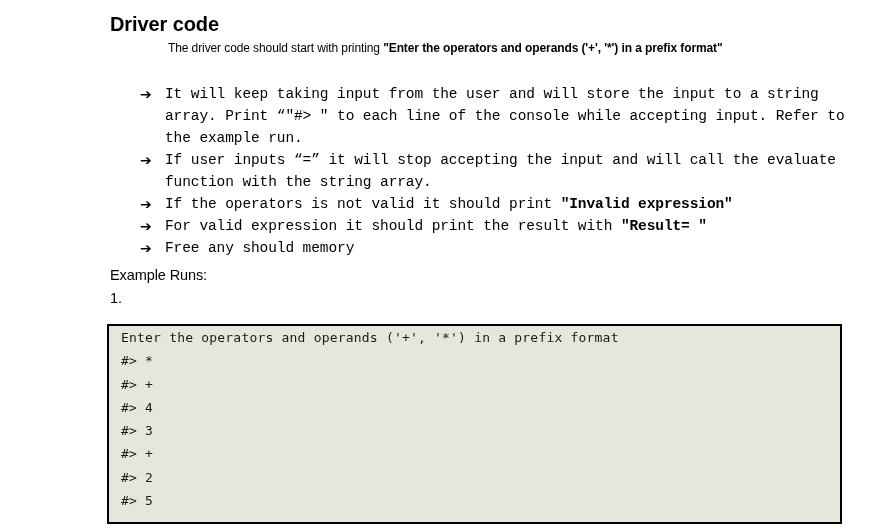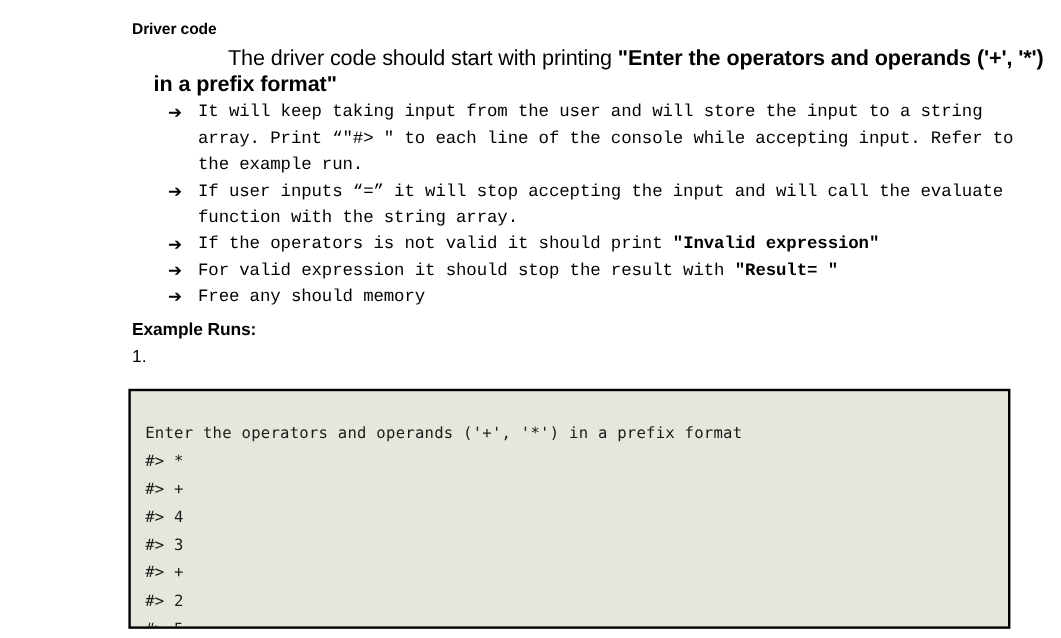--- a/index.html
+++ b/index.html
@@ -20,32 +20,32 @@
     width: 884px;
     height: 532px;
     box-sizing: border-box;
   }
 
   
   .section-heading {
     position: absolute;
     left: 110px;
     top: 15px;
-    font-size: 13px;
+    font-size: 20px;
     font-weight: bold;
     line-height: 18px;
     letter-spacing: -0.1px;
   }
 
   .intro-para {
     position: absolute;
-    left: 128px;
+    left: 106px;
     top: 37px;
     width: 752px;
-    font-size: 18px;
+    font-size: 12px;
     line-height: 22px;
     text-indent: 62px;
     letter-spacing: -0.1px;
   }
   .intro-para b { font-weight: bold; }
 
   
   .bullet-list {
     position: absolute;
     left: 110px;
@@ -75,21 +75,21 @@
     font-family: Liberation Mono, monospace;
   }
   .bullet-text b { font-weight: bold; }
 
   
   .examples-heading {
     position: absolute;
     left: 110px;
     top: 265px;
     font-size: 14.5px;
-    font-weight: bold;
+    font-weight: normal;
     line-height: 20px;
     letter-spacing: -0.1px;
   }
   .example-number {
     position: absolute;
     left: 110px;
     top: 288px;
     font-size: 14.5px;
     line-height: 20px;
   }
@@ -97,21 +97,21 @@
   
   .console-box {
     position: absolute;
     left: 107px;
     top: 324px;
     width: 735px;
     height: 200px;
     box-sizing: border-box;
     background: #e6e7dc;
     border: 2px solid #000000;
-    padding: 24px 0 0 12px;
+    padding: 0 0 0 12px;
     overflow: hidden;
   }
   .console-line {
     font-family: "DejaVu Sans Mono", monospace;
     font-size: 13px;
     line-height: 23.3px;
     color: #1a1a1a;
     white-space: pre;
     letter-spacing: 0.2px;
   }
@@ -139,21 +139,21 @@
       <span class="bullet-text"><span>If user inputs “=” it will stop accepting the input and will call the evaluate function with the string array.</span><b></b><span></span></span>
     </div>
 
     <div class="bullet-item">
       <span class="bullet-arrow">➔</span>
       <span class="bullet-text"><span>If the operators is not valid it should print </span><b>"Invalid expression"</b><span></span></span>
     </div>
 
     <div class="bullet-item">
       <span class="bullet-arrow">➔</span>
-      <span class="bullet-text"><span>For valid expression it should stop the result with </span><b>"Result= "</b><span></span></span>
+      <span class="bullet-text"><span>For valid expression it should print the result with </span><b>"Result= "</b><span></span></span>
     </div>
 
     <div class="bullet-item">
       <span class="bullet-arrow">➔</span>
       <span class="bullet-text"><span>Free any should memory</span><b></b><span></span></span>
     </div>
 
   </div>
 
   <div class="examples-heading">Example Runs:</div>

